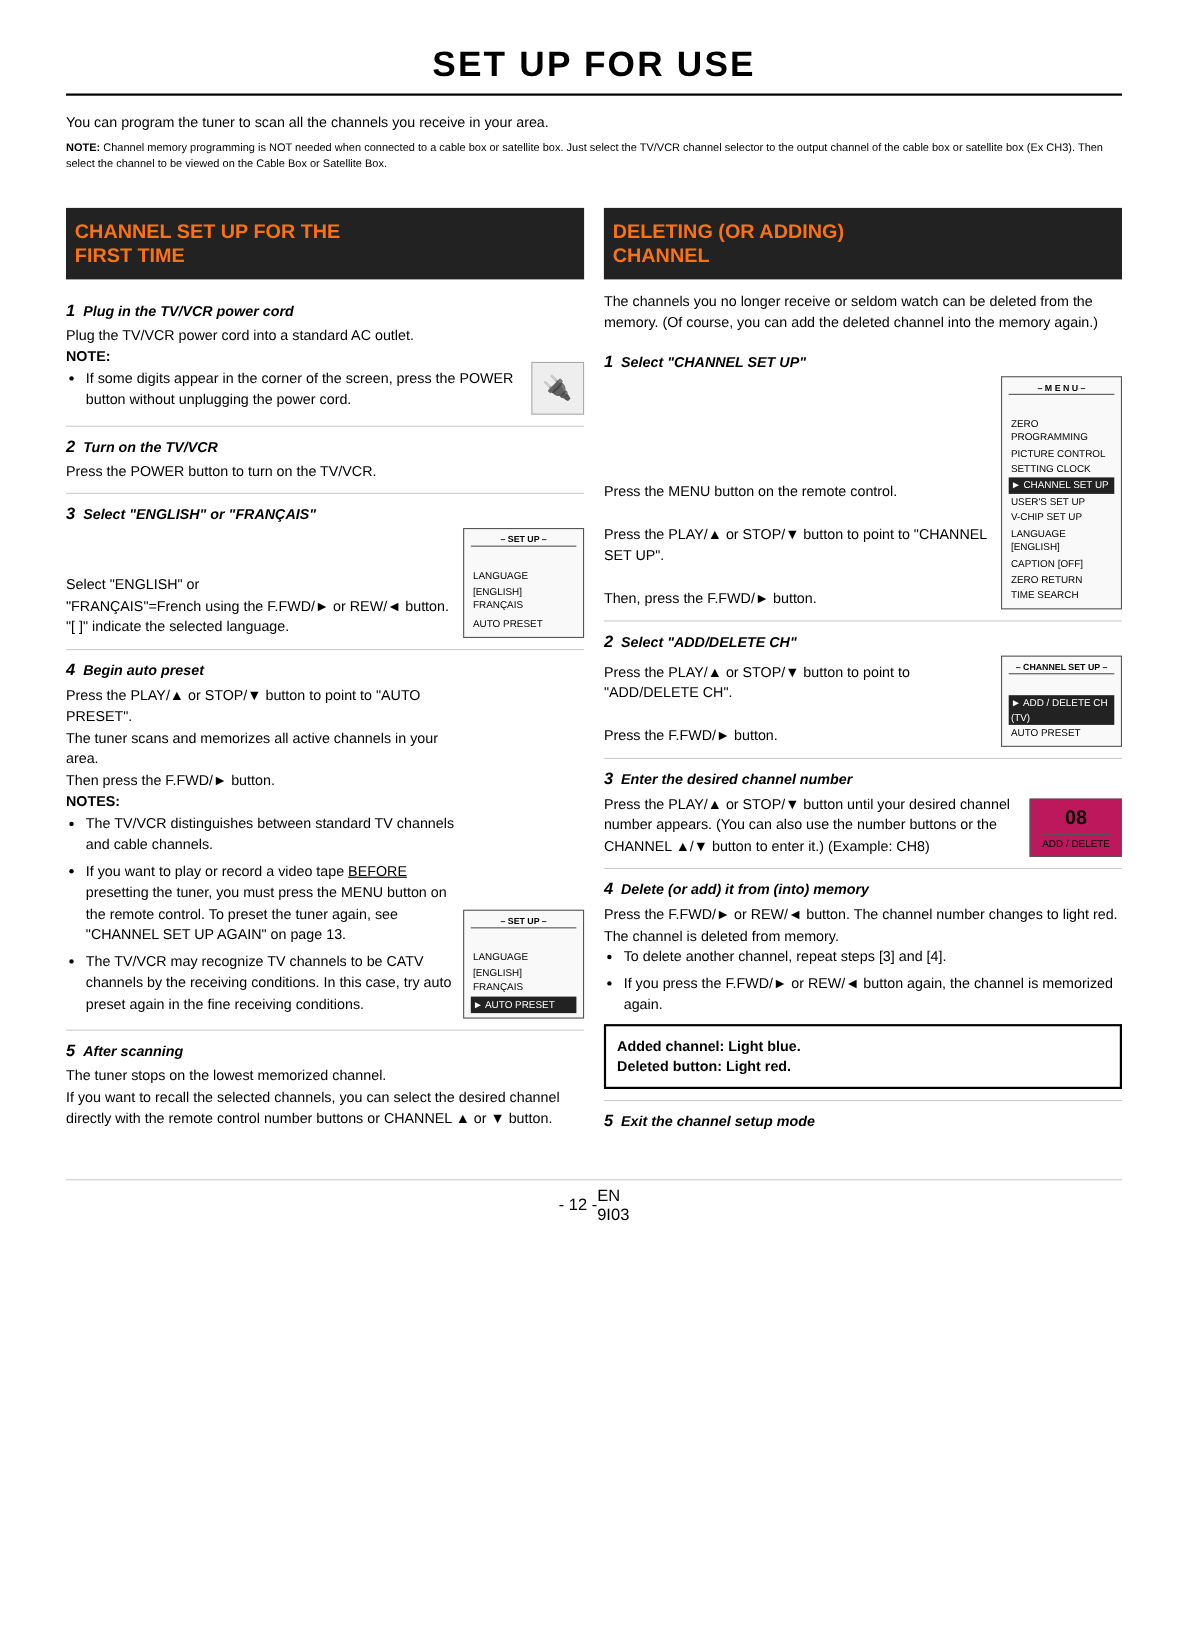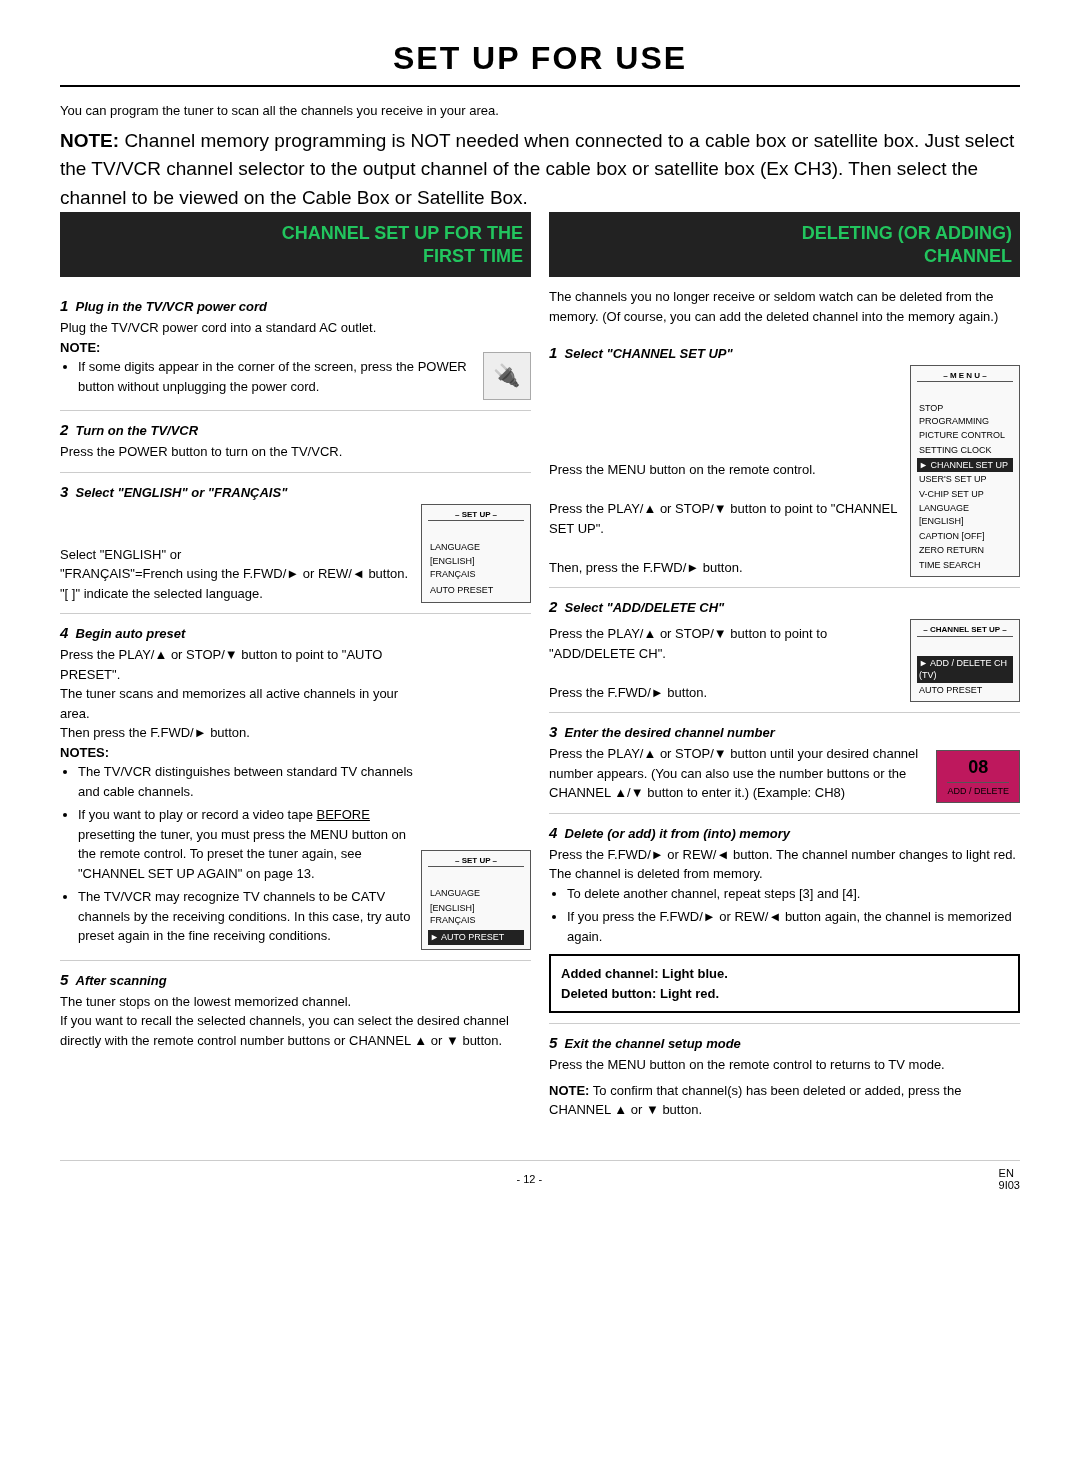--- a/index.html
+++ b/index.html
@@ -21,38 +21,38 @@
       padding-bottom: 8px;
       margin-bottom: 14px;
       text-transform: uppercase;
     }
     .intro-text {
       font-size: 13px;
       margin-bottom: 6px;
       line-height: 1.5;
     }
     .intro-note {
-      font-size: 19px;
+      font-size: 10px;
       line-height: 1.5;
-      margin-bottom: 0;
+      margin-bottom: 32px;
     }
     .intro-note strong { font-weight: bold; }
 
     .two-col {
       display: flex;
       gap: 18px;
       align-items: flex-start;
     }
     .col-left { flex: 1; }
     .col-right { flex: 1; }
 
     .section-header {
       background: #222;
-      color: #22c55e;
-      text-align: right;
+      color: #f97316;
+      text-align: left;
       font-size: 18px;
       font-weight: bold;
       text-transform: uppercase;
       padding: 10px 8px;
       line-height: 1.25;
       margin-bottom: 10px;
     }
 
     .step-block {
       border-bottom: 1px solid #ccc;
@@ -123,24 +123,24 @@
     .box-highlight {
       border: 2px solid #000;
       padding: 8px 10px;
       margin-top: 8px;
       font-size: 13px;
       line-height: 1.5;
     }
 
     .footer {
       display: flex;
-      justify-content: space-between;
+      justify-content: center;
       align-items: center;
       margin-top: 30px;
-      font-size: 11px;
+      font-size: 15px;
       border-top: 1px solid #ccc;
       padding-top: 6px;
     }
 
     .ch08-box {
       border: 1.5px solid #555;
       background: #be185d;
       padding: 6px 10px;
       font-size: 11px;
       min-width: 80px;
@@ -257,21 +257,21 @@
       <div class="step-title">
         <span class="step-num">1</span>&nbsp;&nbsp;<span>Select "CHANNEL SET UP"</span>
       </div>
       <div class="step-content">
         <div class="step-text">
           <p>Press the MENU button on the remote control.<br><br>Press the PLAY/▲ or STOP/▼ button to point to "CHANNEL SET UP".<br><br>Then, press the F.FWD/► button.</p>
         </div>
         <div class="step-img">
           <div class="mini-screen" style="min-width:100px;">
             <div class="ms-title">– M E N U –</div>
-            <div class="ms-row">STOP PROGRAMMING</div>
+            <div class="ms-row">ZERO PROGRAMMING</div>
             <div class="ms-row">PICTURE CONTROL</div>
             <div class="ms-row">SETTING CLOCK</div>
             <div class="ms-row" style="background:#222;color:#fff;">► CHANNEL SET UP</div>
             <div class="ms-row">USER'S SET UP</div>
             <div class="ms-row">V-CHIP SET UP</div>
             <div class="ms-row">LANGUAGE [ENGLISH]</div>
             <div class="ms-row">CAPTION [OFF]</div>
             <div class="ms-row">ZERO RETURN</div>
             <div class="ms-row">TIME SEARCH</div>
           </div>
@@ -328,26 +328,20 @@
       <div class="box-highlight">
         <strong>Added channel: Light blue.</strong><br>
         <strong>Deleted button: Light red.</strong>
       </div>
     </div>
 
     <div class="step-block">
       <div class="step-title">
         <span class="step-num">5</span>&nbsp;&nbsp;<span>Exit the channel setup mode</span>
       </div>
-      <div class="step-text">
-        <p>Press the MENU button on the remote control to returns to TV mode.</p>
-        <p style="margin-top:6px;">
-          <strong>NOTE:</strong> To confirm that channel(s) has been deleted or added, press the CHANNEL ▲ or ▼ button.
-        </p>
-      </div>
     </div>
 
   </div>
 </div>
 
 <div class="footer">
   <span></span>
   <span>- 12 -</span>
   <span>
     <span>EN</span><br>

